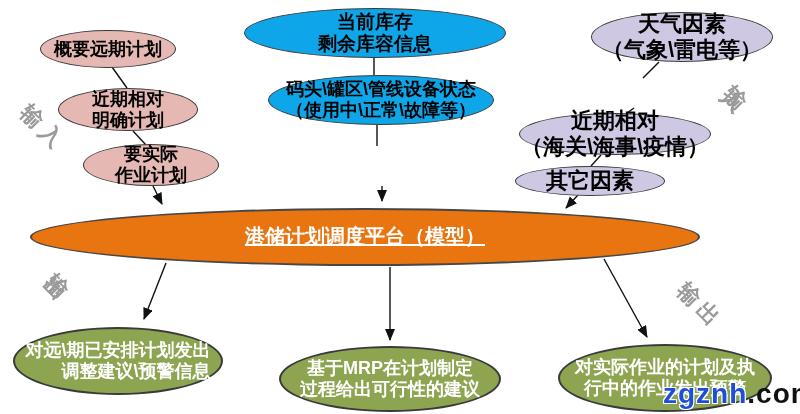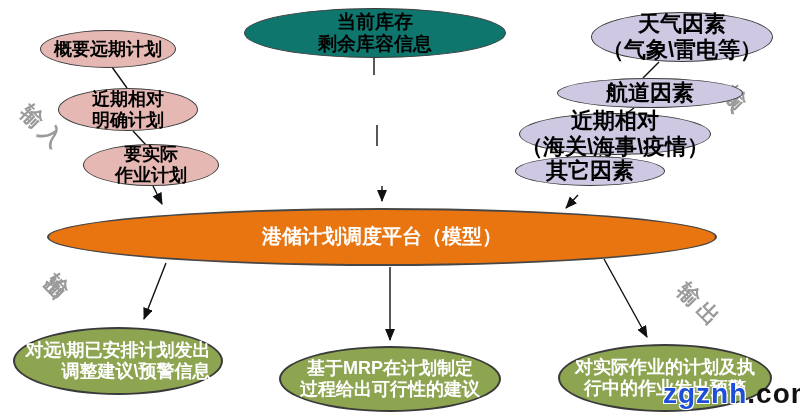--- a/index.html
+++ b/index.html
@@ -8,21 +8,21 @@
     overflow:hidden; font-family:"Liberation Sans", sans-serif;
   }
   .connectors { position:absolute; left:0; top:0; z-index:1; }
   .ellipse {
     position:absolute; border-radius:50%;
     display:flex; align-items:center; justify-content:center;
     text-align:center; font-weight:bold; white-space:pre-line;
     line-height:1.16; box-sizing:border-box; z-index:2; color:#000;
   }
   .plan     { background:#e5b8b4; border:1.6px solid #3a3a3a; font-size:18px; }
-  .status   { background:#0f766e; border:1.6px solid #3a3a3a; font-size:18px; }
+  .status   { background:#0ea5e9; border:1.6px solid #3a3a3a; font-size:18px; }
   .status.big { font-size:19px; }
   .factor   { background:#cfc8e2; border:1.6px solid #3a3a3a; font-size:22px; }
   .platform { background:#e97511; border:2px solid #474747; color:#ffffff; font-size:20px; }
   .output   { background:#8da551; border:2px solid #3a3a3a; color:#ffffff; font-size:18px; }
   .corner {
     position:absolute; color:#9a9a9a; font-weight:bold; font-size:22px;
     z-index:1; transform:rotate(45deg); transform-origin:center center;
   }
   .corner.inline { letter-spacing:5px; }
   .corner.stack  { writing-mode:vertical-rl; text-orientation:upright; letter-spacing:3px; }
@@ -71,29 +71,30 @@
   <div class="corner inline" style="left:673px; top:291px;">输出</div>
 
   <div class="ellipse plan" style="left:40px; top:30px;  width:136px; height:38px;">概要远期计划</div>
   <div class="ellipse plan" style="left:58px; top:88px;  width:140px; height:43px;">近期相对
 明确计划</div>
   <div class="ellipse plan" style="left:83px; top:144px; width:136px; height:42px;">要实际
 作业计划</div>
 
   <div class="ellipse status big" style="left:244px; top:8px;   width:262px; height:50px;">当前库存
 剩余库容信息</div>
+  <div class="ellipse status" style="left:268px; top:75px;  width:226px; height:50px;">码头\罐区\管线设备状态
+（使用中\正常\故障等）</div>
 
   <div class="ellipse factor" style="left:591px; top:12px;  width:182px; height:50px;">天气因素
 （气象\雷电等）</div>
-  <div class="ellipse factor" style="left:557px; top:78px;  width:186px; height:30px;">航道因素</div>
   <div class="ellipse factor" style="left:519px; top:113px; width:192px; height:42px;">近期相对
 （海关\海事\疫情）</div>
-  <div class="ellipse factor" style="left:515px; top:156px; width:150px; height:30px;">其它因素</div>
+  <div class="ellipse factor" style="left:515px; top:166px; width:150px; height:30px;">其它因素</div>
 
-  <div class="ellipse platform" style="left:47px; top:208px; width:670px; height:58px;">港储计划调度平台（模型）</div>
+  <div class="ellipse platform" style="left:30px; top:208px; width:670px; height:58px;text-decoration:underline;">港储计划调度平台（模型）</div>
 
   <div class="ellipse output" style="left:13px;  top:327px; width:210px; height:68px;text-align:right;">对远\期已安排计划发出
 调整建议\预警信息</div>
   <div class="ellipse output" style="left:279px; top:346px; width:222px; height:66px;text-align:center;">基于MRP在计划制定
 过程给出可行性的建议</div>
   <div class="ellipse output" style="left:558px; top:344px; width:214px; height:68px;">对实际作业的计划及执
 行中的作业发出预警</div>
 
   <div class="watermark">
     <span class="red">zgznh</span><span class="dark">.com</span>

